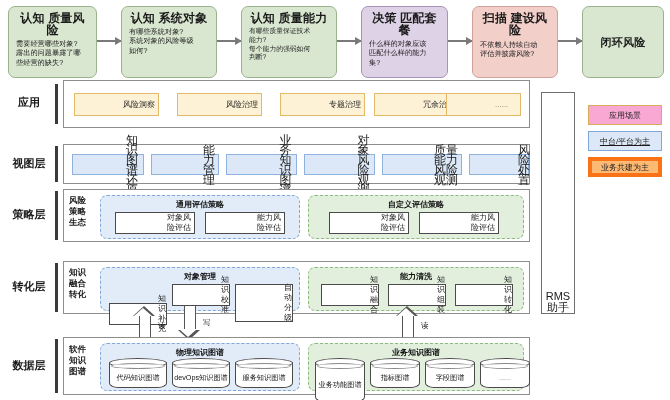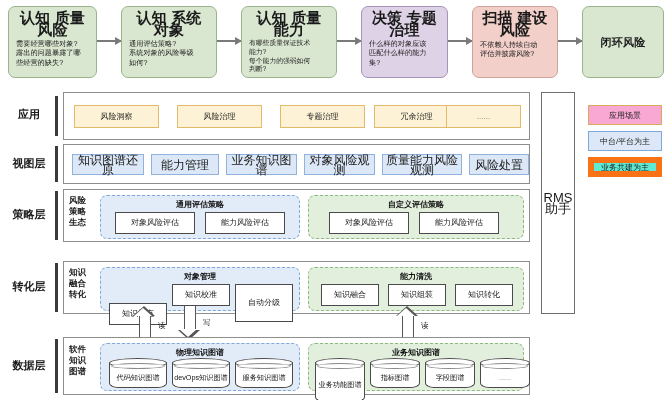--- a/index.html
+++ b/index.html
@@ -15,21 +15,21 @@
 
   
   .flow{position:absolute;left:0;top:0;width:670px;height:88px;}
   .flow-box{
     position:absolute;top:6px;height:72px;
     border:1px solid #9aa39a;border-radius:7px;
     box-sizing:border-box;
     padding:5px 7px 4px 7px;
   }
   .flow-box .fb-title{
-    font-size:15px;font-weight:bold;text-align:center;
+    font-size:12px;font-weight:bold;text-align:center;
     letter-spacing:.2px;line-height:12px;margin-bottom:3px;
   }
   .flow-box .fb-desc{
     font-size:7.2px;line-height:9.4px;color:#222;
   }
   .fb-green{background:#d9e7d0;border-color:#9bb38c;}
   .fb-purple{background:#ded2e6;border-color:#a892b8;}
   .fb-red{background:#f2cfc9;border-color:#cfa29a;}
   .fb-last .fb-title{margin-top:24px;font-size:11px;}
 
@@ -49,22 +49,22 @@
     line-height:13px;
   }
   .layer-bar{position:absolute;left:55px;width:3px;background:#3a3a3a;}
   .layer-panel{
     position:absolute;left:63px;
     border:1px solid #8d8d8d;background:#fff;box-sizing:border-box;
   }
 
   
   .chip{
-    box-sizing:border-box;display:flex;align-items:center;justify-content:center;
-    text-align:center;line-height:10px;
+    box-sizing:border-box;display:flex;align-items:center;
+    text-align:center;line-height:10px;padding-left:48px;
   }
   .chip-yellow{background:#fdf2d5;border:1px solid #e3b96a;font-size:8px;}
   .chip-blue{background:#dce8f7;border:1px solid #8fb3dd;font-size:12px;}
   .chip-white{background:#ffffff;border:1px solid #4a4a4a;font-size:8px;}
 
   
   .grp{
     position:absolute;box-sizing:border-box;border-radius:7px;
   }
   .grp-blue{background:#e2ecf9;border:1.3px dashed #7fa8d8;}
@@ -76,32 +76,32 @@
 
   
   .row-sublabel{
     position:absolute;font-size:8.5px;font-weight:bold;line-height:11px;
     text-align:left;
   }
 
   
   .rms{
     position:absolute;border:1px solid #6f6f6f;background:#fff;box-sizing:border-box;
-    display:flex;align-items:center;justify-content:center;text-align:center;
-    font-size:13px;line-height:11px;
+    display:flex;align-items:flex-end;justify-content:center;text-align:center;
+    font-size:11px;line-height:11px;
   }
 
   
   .legend-item{
     position:absolute;box-sizing:border-box;display:flex;
     align-items:center;justify-content:center;font-size:8px;
   }
   .lg-yellow{background:#f9a8d4;border:1px solid #d9ab5a;}
-  .lg-blue{background:#dce8f7;border:1px solid #7fa8d8;}
-  .lg-green{background:#5eead4;border:6px solid #f97316;}
+  .lg-blue{background:#dce8f7;border:1px solid #7fa8d8;text-decoration:underline;}
+  .lg-green{background:#fdba74;border:4px solid #f97316;}
 
   
   .blockarrow{position:absolute;}
   .ba-shaft{position:absolute;border-left:1.3px solid #555;border-right:1.3px solid #555;background:#fff;}
   .ba-head{position:absolute;width:0;height:0;}
   .ba-label{position:absolute;font-size:7.5px;color:#111;}
 
   
   .cyl{position:absolute;box-sizing:border-box;}
   .cyl-body{
@@ -136,48 +136,48 @@
     <div class="arrow-h" style="left:558px;width:24px;"></div>
 
     <div class="flow-box fb-green" style="left:8px;width:89px;">
       <div class="fb-title">认知 质量风险</div>
       <div class="fb-desc" style="white-space:pre-line;">需要经营哪些对象?
 露出的问题暴露了哪
 些经营的缺失?</div>
     </div>
     <div class="flow-box fb-green" style="left:121px;width:96px;">
       <div class="fb-title">认知 系统对象</div>
-      <div class="fb-desc" style="white-space:pre-line;">通用评估策略?
+      <div class="fb-desc" style="white-space:pre-line;">有哪些系统对象?
 系统对象的风险等级
 如何?</div>
     </div>
     <div class="flow-box fb-green" style="left:241px;width:96px;">
       <div class="fb-title">认知 质量能力</div>
       <div class="fb-desc" style="white-space:pre-line;font-size:6.8px;line-height:8.8px;">有哪些质量保证技术
 能力?
 每个能力的强弱如何
 判断?</div>
     </div>
     <div class="flow-box fb-purple" style="left:361px;width:87px;">
-      <div class="fb-title">决策 专题治理</div>
+      <div class="fb-title">决策 匹配套餐</div>
       <div class="fb-desc" style="white-space:pre-line;">什么样的对象应该
 匹配什么样的能力
 集?</div>
     </div>
     <div class="flow-box fb-red" style="left:472px;width:86px;">
       <div class="fb-title">扫描 建设风险</div>
       <div class="fb-desc" style="white-space:pre-line;margin-top:4px;">不依赖人持续自动
 评估并披露风险?</div>
     </div>
     <div class="flow-box fb-green fb-last" style="left:582px;width:82px;">
       <div class="fb-title">闭环风险</div>
     </div>
   </div>
 
-  <div class="layer" style="top:92px;height:48px;width:540px;">
+  <div class="layer" style="top:80px;height:48px;width:540px;">
     <div class="layer-label" style="top:16px;">应用</div>
     <div class="layer-bar" style="top:4px;height:40px;"></div>
     <div class="layer-panel" style="top:0px;width:467px;height:48px;">
       <div class="chip chip-yellow" style="position:absolute;left:10px;top:12px;width:85px;height:23px;">
           <span>风险洞察</span>
         </div>
       <div class="chip chip-yellow" style="position:absolute;left:113px;top:12px;width:85px;height:23px;">
           <span>风险治理</span>
         </div>
       <div class="chip chip-yellow" style="position:absolute;left:216px;top:12px;width:85px;height:23px;">

